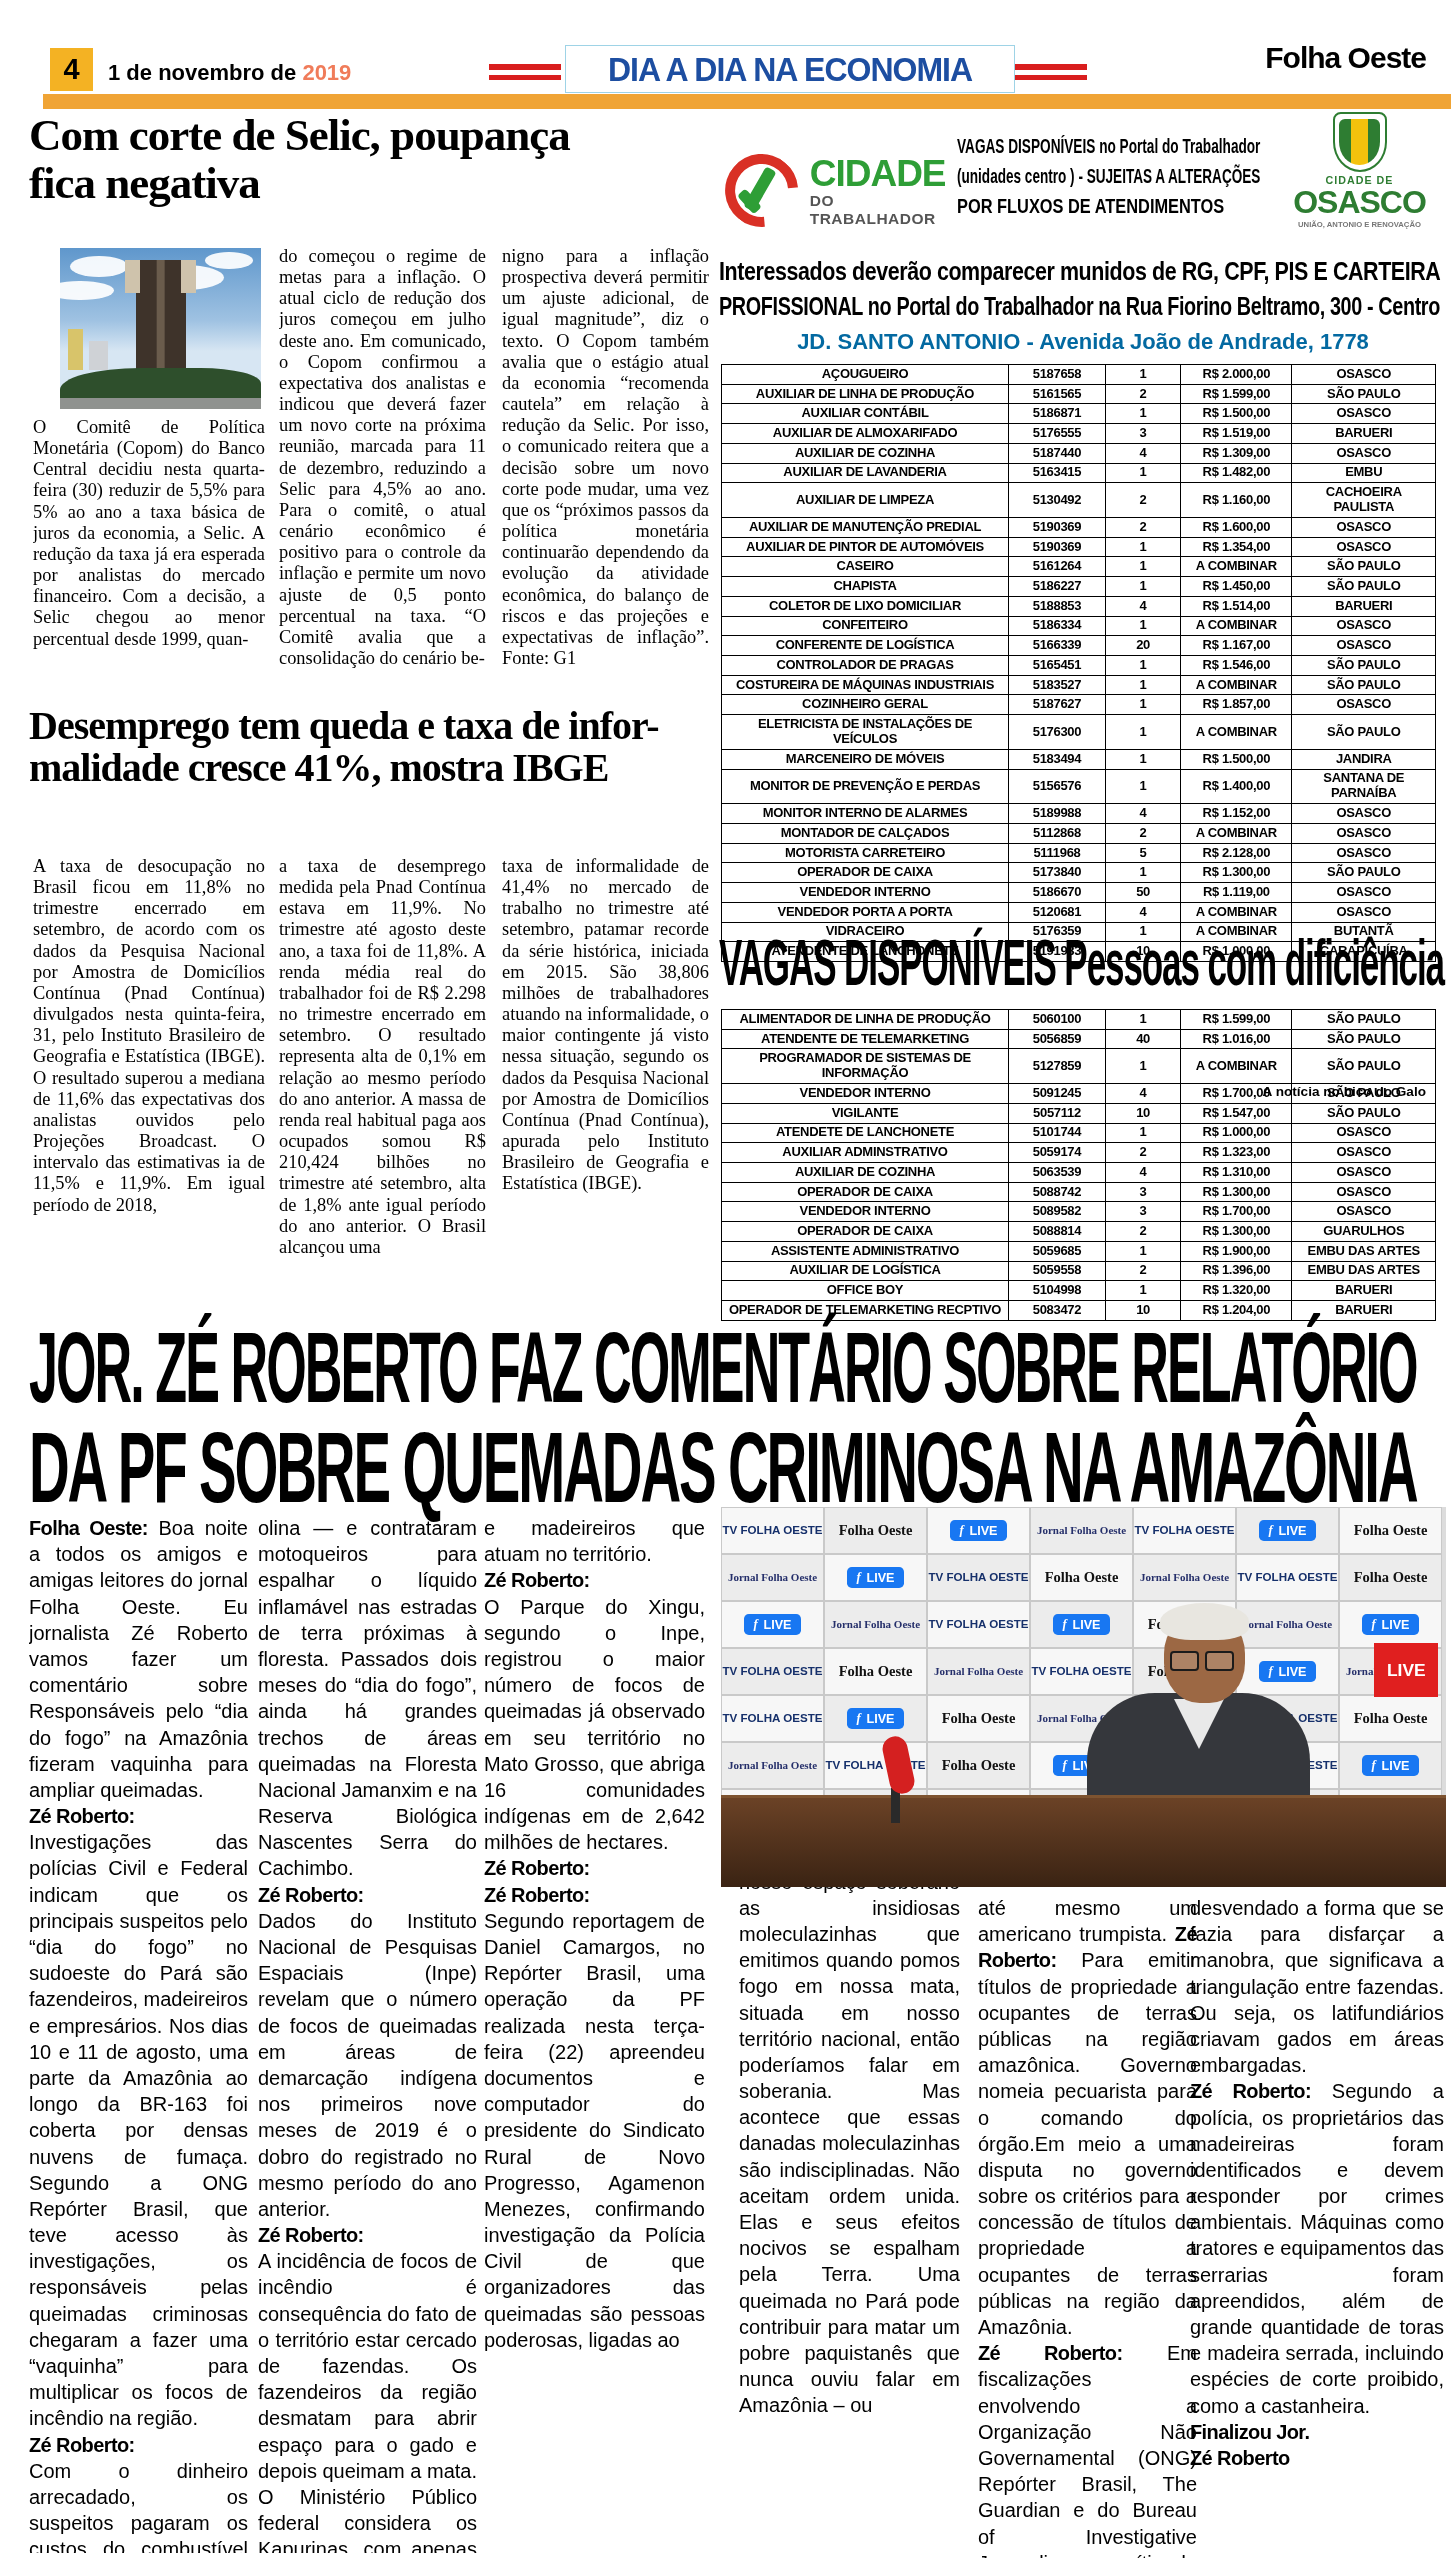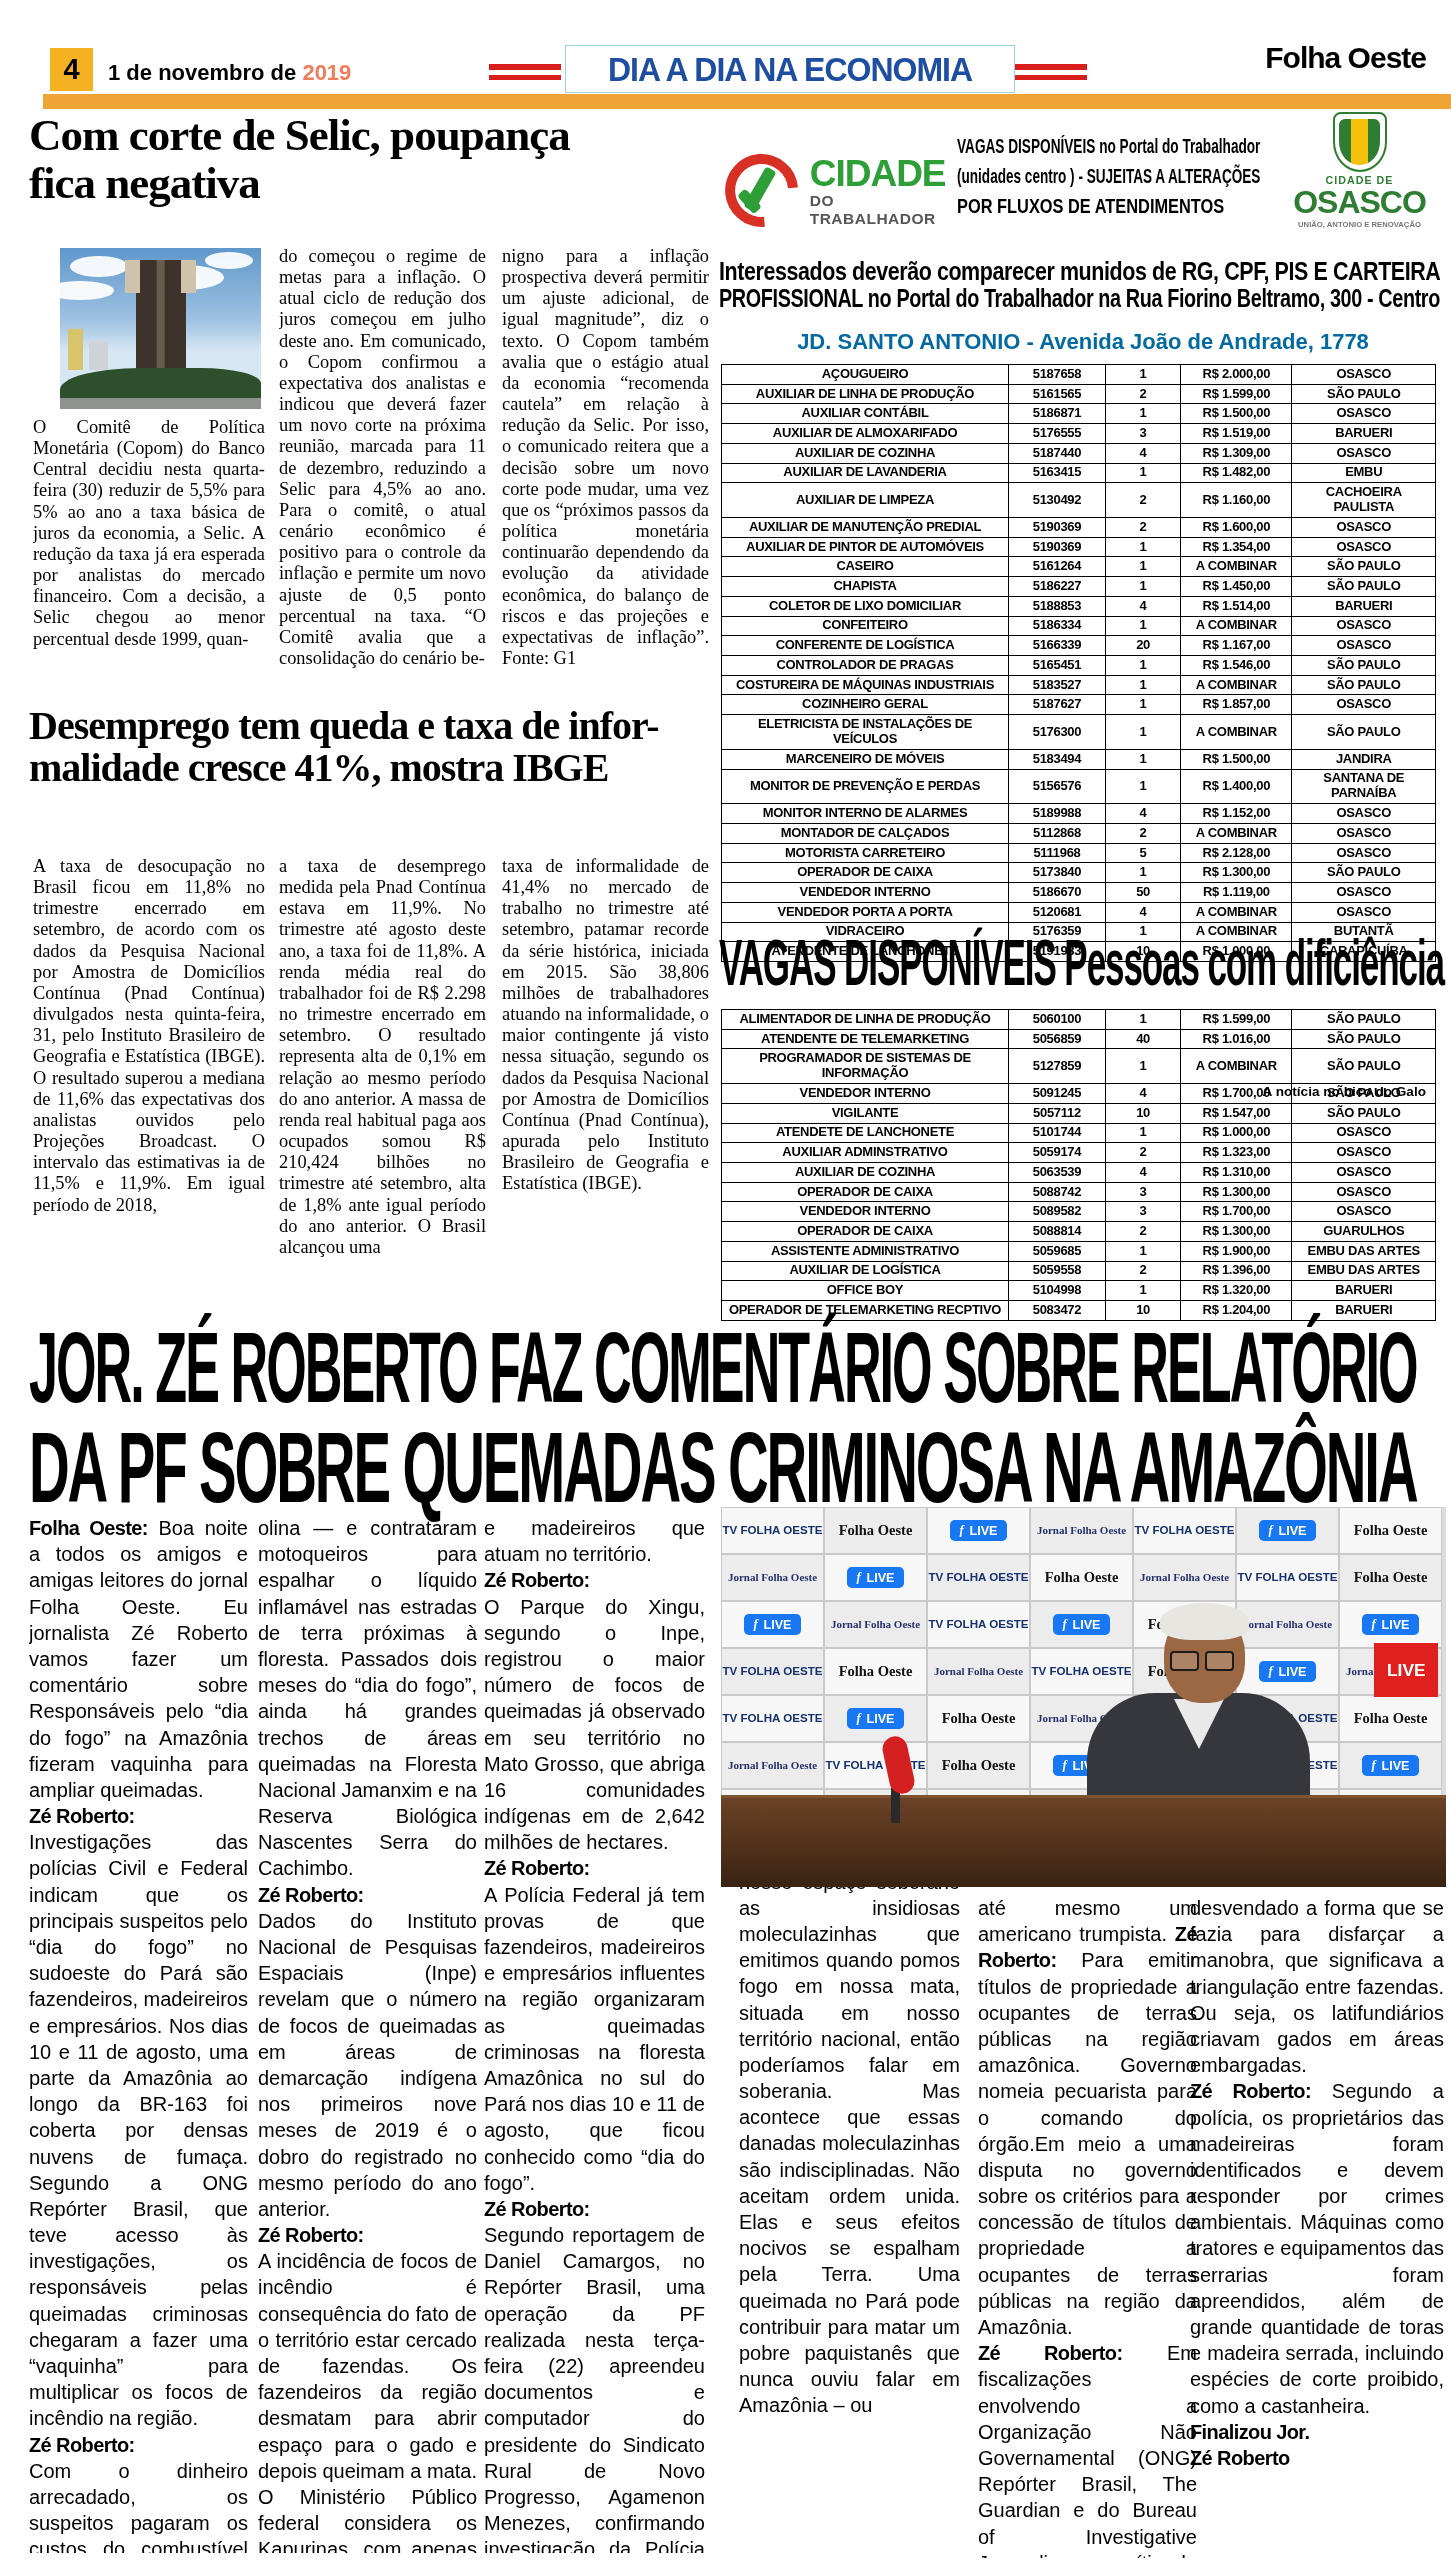--- a/index.html
+++ b/index.html
@@ -60,21 +60,21 @@
   .osasco{position:absolute;left:1277px;top:112px;width:165px;text-align:center;}
   .crest{width:50px;height:56px;margin:0 auto 1.9px;border:2.9px solid #2E7D32;border-radius:7.7px 7.7px 50% 50%;
          position:relative;overflow:hidden;background:#fff;}
   .crest .ci{position:absolute;inset:4.8px;border-radius:5.8px 5.8px 50% 50%;
          background:linear-gradient(90deg,#2E7D32 0 30%,#F4C20D 30% 70%,#2E7D32 70% 100%);}
   .osasco .o1{font-size:10.7px;font-weight:700;color:#2E7D32;letter-spacing:1px;}
   .osasco .o2{font-size:32px;font-weight:900;color:#2E7D32;letter-spacing:-1px;line-height:1;}
   .osasco .o3{font-size:7.7px;font-weight:700;color:#777;margin-top:1.9px;}
   .inter{position:absolute;left:719px;width:728px;}
   .inter .fitline{font-size:26px;font-weight:900;letter-spacing:-0.5px;}
-  .i1{top:256px;} .i2{top:283px;}
+  .i1{top:256px;} .i2{top:291px;}
   .addr{position:absolute;left:719px;top:329px;width:728px;text-align:center;font-size:22px;font-weight:800;color:#0369a1;}
   
   .jobs{position:absolute;left:721px;width:715px;border-collapse:collapse;table-layout:fixed;}
   .jobs td{border:1.9px solid #000;font-size:13px;font-weight:bold;text-align:center;
            padding:1.9px 2.9px;letter-spacing:-0.3px;line-height:1.15;overflow:hidden;}
   .t1{top:364px;} .t2{top:1009px;}
   .jobs col.c-job{width:40%;} .jobs col.c-code{width:13.5%;} .jobs col.c-qty{width:10.5%;}
   .jobs col.c-sal{width:15.5%;} .jobs col.c-city{width:20%;}
   .pwdtitle{position:absolute;left:719px;top:926px;width:725px;}
   .pwdtitle span{font-size:60px;font-weight:900;letter-spacing:-1.9px;}
@@ -548,21 +548,20 @@
       <p><b>Zé Roberto:</b></p>
       <p><span>Dados do Instituto Nacional de Pesquisas Espaciais (Inpe) revelam que o número de focos de queimadas em áreas de demarcação indígena nos primeiros nove meses de 2019 é o dobro do registrado no mesmo período do ano anterior.</span></p>
       <p><b>Zé Roberto:</b></p>
       <p><span>A incidência de focos de incêndio é consequência do fato de o território estar cercado de fazendas. Os fazendeiros da região desmatam para abrir espaço para o gado e depois queimam a mata. O Ministério Público federal considera os Kapurinas, com apenas 20 pessoas na comunidade, como ameaçados de genocídio em razão das ameaças de grileiros</span></p>
     </div>
   <div class="sans-body b3">
       <p><span>e madeireiros que atuam no território.</span></p>
       <p><b>Zé Roberto:</b></p>
       <p><span>O Parque do Xingu, segundo o Inpe, registrou o maior número de focos de queimadas já observado em seu território no Mato Grosso, que abriga 16 comunidades indígenas em de 2,642 milhões de hectares.</span></p>
       <p><b>Zé Roberto:</b></p>
-      <p><span>A Polícia Federal já tem provas de que fazendeiros, madeireiros e empresários influentes na região organizaram as queimadas criminosas na floresta Amazônica no sul do Pará nos dias 10 e 11 de agosto, que ficou conhecido como “dia do fogo”.</span></p>
       <p><b>Zé Roberto:</b></p>
       <p><span>Segundo reportagem de Daniel Camargos, no Repórter Brasil, uma operação da PF realizada nesta terça-feira (22) apreendeu documentos e computador do presidente do Sindicato Rural de Novo Progresso, Agamenon Menezes, confirmando investigação da Polícia Civil de que organizadores das queimadas são pessoas poderosas, ligadas ao</span></p>
     </div>
   <div class="sans-body b4">
       <p><span>agronegócio.</span></p>
       <p><b>Zé Roberto:</b><span> Se pudéssemos manter em nosso espaço soberano as insidiosas moleculazinhas que emitimos quando pomos fogo em nossa mata, situada em nosso território nacional, então poderíamos falar em soberania. Mas acontece que essas danadas moleculazinhas são indisciplinadas. Não aceitam ordem unida. Elas e seus efeitos nocivos se espalham pela Terra. Uma queimada no Pará pode contribuir para matar um pobre paquistanês que nunca ouviu falar em Amazônia – ou</span></p>
     </div>
   <div class="sans-body b5">
       <p><span>até mesmo um americano trumpista. </span><b>Zé Roberto:</b><span> Para emitir títulos de propriedade a ocupantes de terras públicas na região amazônica. Governo nomeia pecuarista para o comando do órgão.Em meio a uma disputa no governo sobre os critérios para a concessão de títulos de propriedade a ocupantes de terras públicas na região da Amazônia.</span></p>
       <p><b>Zé Roberto:</b><span> Em fiscalizações envolvendo a Organização Não Governamental (ONG) Repórter Brasil, The Guardian e do Bureau of Investigative Journalism, no sítio do repórter Brasil, em 02 de julho de 2019, foi</span></p>

